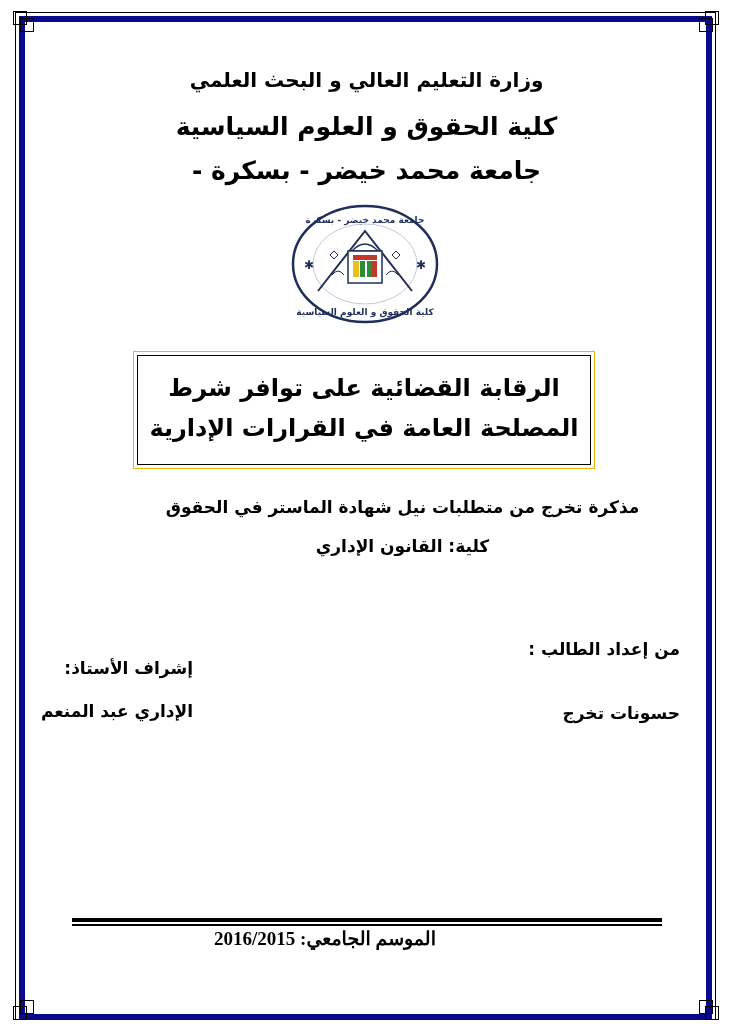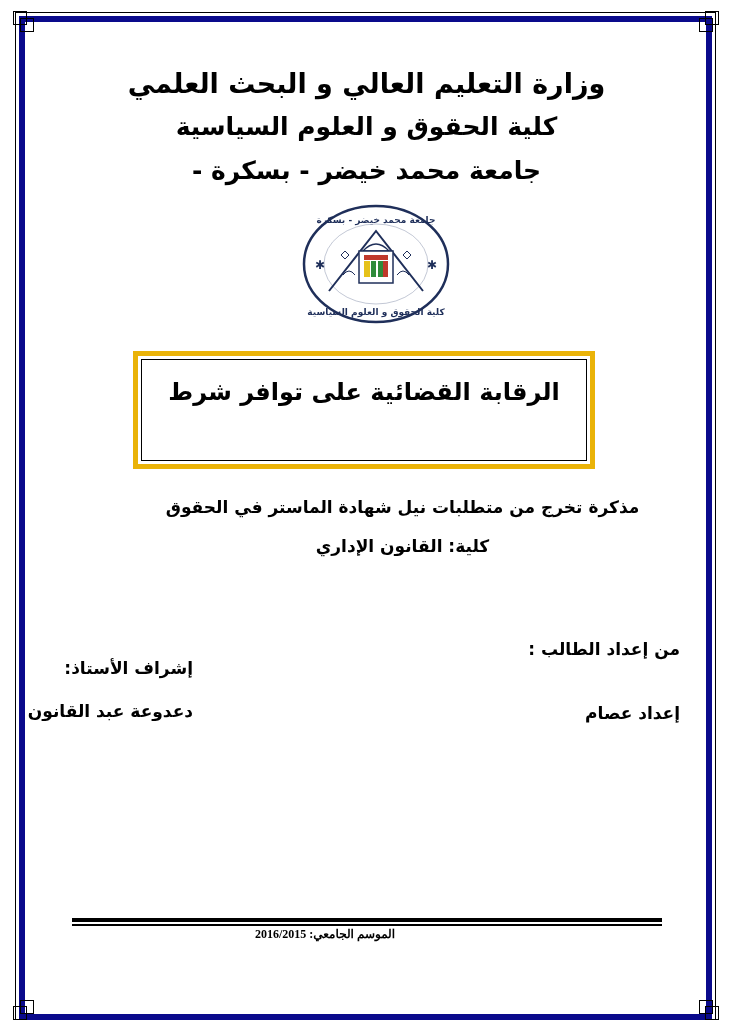--- a/index.html
+++ b/index.html
@@ -5,43 +5,43 @@
   html, body { margin: 0; padding: 0; background: #ffffff; }
   body { width: 733px; height: 1024px; position: relative; overflow: hidden;
          font-family: "DejaVu Sans", sans-serif; color: #000; }
   .page-border-outer { position: absolute; left: 15px; top: 12px; width: 701px; height: 1008px;
          border: 1.5px solid #000; box-sizing: border-box; }
   .page-border-blue { position: absolute; left: 19px; top: 16px; width: 693px; height: 1004px;
          border: 6px solid #0a0a8c; box-sizing: border-box; }
   .corner { position: absolute; width: 14px; height: 14px; border: 1.5px solid #000; box-sizing: border-box; background: transparent; }
   .rtl { direction: rtl; text-align: center; }
   .header-line { position: absolute; left: 0; width: 733px; font-weight: bold; }
-  .h1 { top: 68px; font-size: 27px; }
+  .h1 { top: 68px; font-size: 20px; }
   .h2 { top: 112px; font-size: 25px; }
   .h3 { top: 156px; font-size: 25px; }
-  .logo { position: absolute; left: 301px; top: 203px; width: 150px; height: 123px; }
+  .logo { position: absolute; left: 290px; top: 203px; width: 150px; height: 123px; }
   .title-box { position: absolute; left: 133px; top: 351px; width: 462px; height: 118px;
-         border: 5px solid #eab308; box-sizing: border-box; }
+         border: 1px solid #eab308; box-sizing: border-box; }
   .title-box-inner { position: absolute; left: 3px; top: 3px; right: 3px; bottom: 3px;
          border: 1.5px solid #000; }
   .title-line { position: absolute; left: 0; width: 100%; font-weight: bold; font-size: 24px; }
   .t1 { top: 22px; }
   .t2 { top: 62px; }
   .sub-line { position: absolute; left: 0; width: 733px; font-weight: bold; font-size: 17px; padding-left: 36px; }
   .s1 { top: 497px; }
   .s2 { top: 536px; }
   .author-block { position: absolute; font-weight: bold; font-size: 17px; direction: rtl; text-align: right; margin-top: 27px; }
   .student-label { right: 53px; top: 612px; }
   .student-name { right: 53px; top: 676px; }
   .supervisor-label { right: 540px; top: 631px; }
   .supervisor-name { right: 540px; top: 674px; }
   .rule-thick { position: absolute; left: 72px; top: 918px; width: 590px; height: 4px; background: #000; }
   .rule-thin { position: absolute; left: 72px; top: 924px; width: 590px; height: 2px; background: #000; }
   .season { position: absolute; left: 0; width: 650px; top: 927px; font-family: "Liberation Serif", serif;
-         font-weight: bold; font-size: 12px; direction: rtl; text-align: center; }
+         font-weight: bold; font-size: 19px; direction: rtl; text-align: center; }
 </style>
 </head>
 <body>
 
 <div class="page-border-outer"></div>
 <div class="page-border-blue"></div>
 <div class="corner" style="left:13px;top:11px;"></div>
 <div class="corner" style="left:20px;top:18px;"></div>
 <div class="corner" style="left:705px;top:11px;"></div>
 <div class="corner" style="left:699px;top:18px;"></div>
@@ -73,25 +73,26 @@
     <path d="M40 52 l4 -4 l4 4 l-4 4 z" fill="none" stroke="#1f2f5a" stroke-width="1"></path>
     <path d="M102 52 l4 -4 l4 4 l-4 4 z" fill="none" stroke="#1f2f5a" stroke-width="1"></path>
     <path d="M42 72 q6 -8 12 0" fill="none" stroke="#1f2f5a" stroke-width="1"></path>
     <path d="M96 72 q6 -8 12 0" fill="none" stroke="#1f2f5a" stroke-width="1"></path>
   </svg>
 </div>
 
 <div class="title-box">
   <div class="title-box-inner"></div>
   <div class="title-line t1 rtl">الرقابة القضائية على توافر شرط</div>
+  <div class="title-line t2 rtl">المصلحة العامة في القرارات الإدارية</div>
 </div>
 
 <div class="sub-line s1 rtl">مذكرة تخرج من متطلبات نيل شهادة الماستر في الحقوق</div>
 <div class="sub-line s2 rtl">كلية: القانون الإداري</div>
 
 <div class="author-block student-label">من إعداد الطالب :</div>
-<div class="author-block student-name">إعداد عصام</div>
+<div class="author-block student-name">حسونات تخرج</div>
 <div class="author-block supervisor-label">إشراف الأستاذ:</div>
-<div class="author-block supervisor-name">دعدوعة عبد القانون</div>
+<div class="author-block supervisor-name">الإداري عبد المنعم</div>
 
 <div class="rule-thick"></div>
 <div class="rule-thin"></div>
 <div class="season">الموسم الجامعي: 2016/2015</div>
 
 </body></html>

